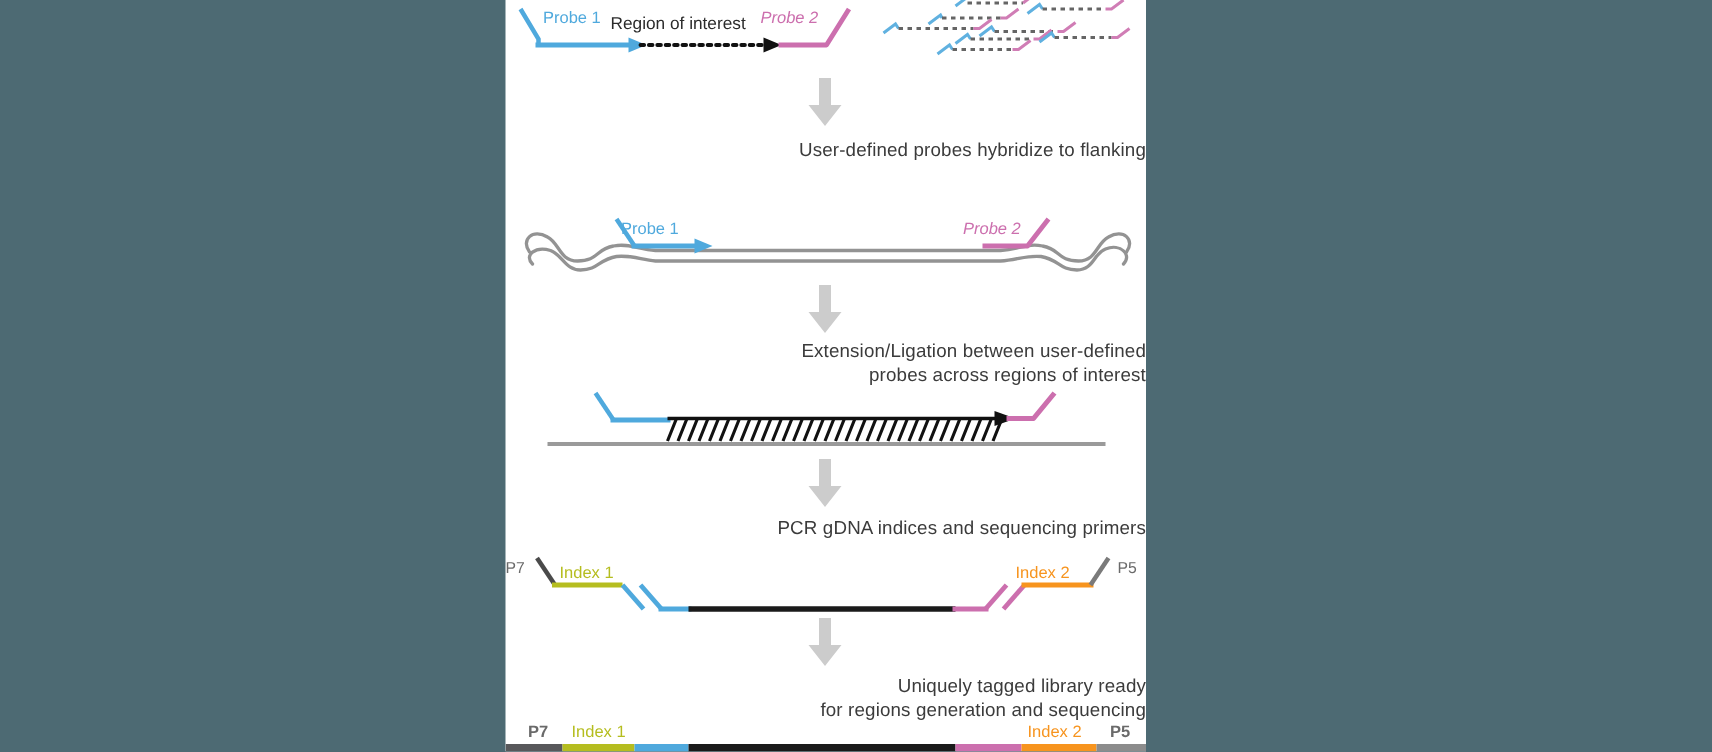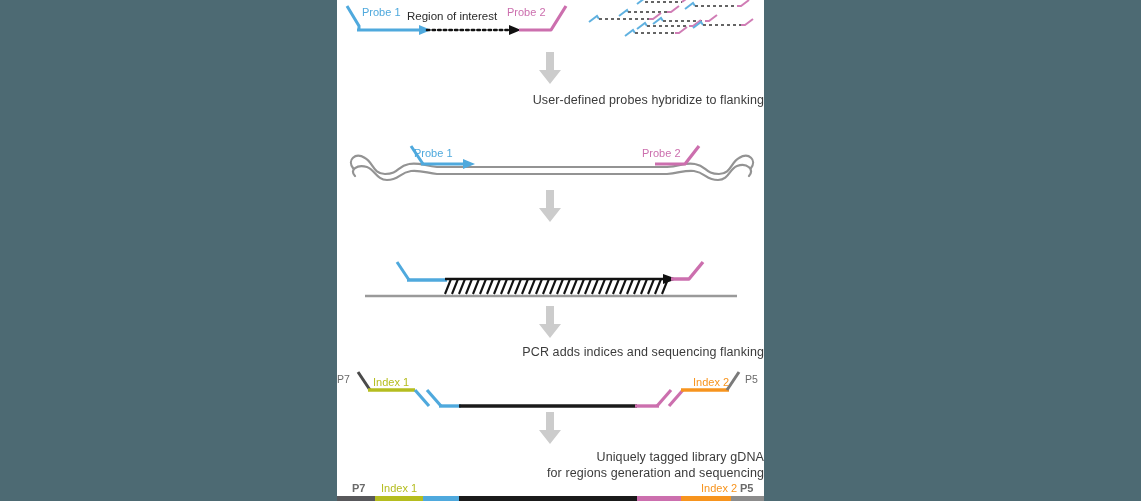--- a/index.html
+++ b/index.html
@@ -38,24 +38,24 @@
     letter-spacing: 0.1px;
   }
   .caption div { white-space: nowrap; }
   .lbl {
     position: absolute;
     font-size: 11px;
     line-height: 12px;
     white-space: nowrap;
   }
   .lbl-probe1 { color: #4fa9dd; }
-  .lbl-probe2 { color: #cc6fae; }
+  .lbl-probe2 { color: #cc6fae; font-style: italic; }
   .lbl-roi { color: #2b2b2b; font-size: 11.5px; }
   .lbl-idx1 { color: #b5bd1f; }
-  .lbl-idx2 { color: #f7941e; margin-left: 16px; }
+  .lbl-idx2 { color: #f7941e; }
   .lbl-p { color: #6a6a6a; font-size: 10.5px; }
   .lbl-p-white { color: #ffffff; font-size: 11px; font-weight: bold; }
   .arrow-down { position: absolute; }
   .segbar { position: absolute; height: 9px; }
   svg { display: block; overflow: visible; }
 </style>
 </head>
 <body>
 
 <div id="root">
@@ -145,20 +145,24 @@
       <span class="lbl lbl-probe1" style="left:77px;top:7px;">Probe 1</span>
       <span class="lbl lbl-probe2" style="left:305px;top:7px;">Probe 2</span>
     </div>
 
     <div class="arrow-down" style="left:199px;top:190px;">
       <svg width="28" height="34" viewBox="0 0 28 34">
         <path d="M 10 0 L 18 0 L 18 18 L 25 18 L 14 32 L 3 18 L 10 18 Z" fill="#cccccc"></path>
       </svg>
     </div>
 
+    <div class="caption" style="top:226px;">
+      <div>Extension/Ligation between user-defined</div>
+      <div>probes across regions of interest</div>
+    </div>
 
     <div class="abs" style="left:0;top:258px;width:427px;height:44px;">
       <svg width="427" height="44" viewBox="0 0 427 44">
 
         <path d="M 28 38 L 400 38" stroke="#9a9a9a" stroke-width="2.6" fill="none"></path>
 
         <path d="M 60 4 L 72 22" stroke="#4fa9dd" stroke-width="3" fill="none"></path>
         <path d="M 70 22 L 110 22" stroke="#4fa9dd" stroke-width="3.4" fill="none"></path>
 
         <g stroke="#111111" stroke-width="2.1">
@@ -179,21 +183,21 @@
       </svg>
     </div>
 
     <div class="arrow-down" style="left:199px;top:306px;">
       <svg width="28" height="34" viewBox="0 0 28 34">
         <path d="M 10 0 L 18 0 L 18 18 L 25 18 L 14 32 L 3 18 L 10 18 Z" fill="#cccccc"></path>
       </svg>
     </div>
 
     <div class="caption" style="top:344px;">
-      <div>PCR adds indices and sequencing flanking</div>
+      <div>PCR gDNA indices and sequencing primers</div>
     </div>
 
     <div class="abs" style="left:0;top:368px;width:427px;height:42px;">
       <svg width="427" height="42" viewBox="0 0 427 42">
 
         <path d="M 21 4 L 33 22" stroke="#4a4a4a" stroke-width="3" fill="none"></path>
 
         <path d="M 31 22 L 78 22" stroke="#b5bd1f" stroke-width="3.4" fill="none"></path>
 
         <path d="M 78 22 L 92 38" stroke="#4fa9dd" stroke-width="3.2" fill="none"></path>
@@ -216,21 +220,21 @@
       <span class="lbl lbl-p" style="left:408px;top:5px;">P5</span>
     </div>
 
     <div class="arrow-down" style="left:199px;top:412px;">
       <svg width="28" height="34" viewBox="0 0 28 34">
         <path d="M 10 0 L 18 0 L 18 18 L 25 18 L 14 32 L 3 18 L 10 18 Z" fill="#cccccc"></path>
       </svg>
     </div>
 
     <div class="caption" style="top:449px;">
-      <div>Uniquely tagged library gDNA</div>
+      <div>Uniquely tagged library ready</div>
       <div>for regions generation and sequencing</div>
     </div>
 
     <div class="abs" style="left:0;top:482px;width:427px;height:19px;">
       <span class="lbl lbl-p-white" style="left:15px;top:0px;color:#6a6a6a;">P7</span>
       <span class="lbl lbl-idx1" style="left:44px;top:0px;">Index 1</span>
       <span class="lbl lbl-idx2" style="left:348px;top:0px;">Index 2</span>
       <span class="lbl lbl-p-white" style="left:403px;top:0px;color:#6a6a6a;">P5</span>
       <div class="abs" style="left:0;top:14px;width:427px;height:10px;">
         <div class="segbar" style="left:0px;width:38px;background:#58585b;"></div>

